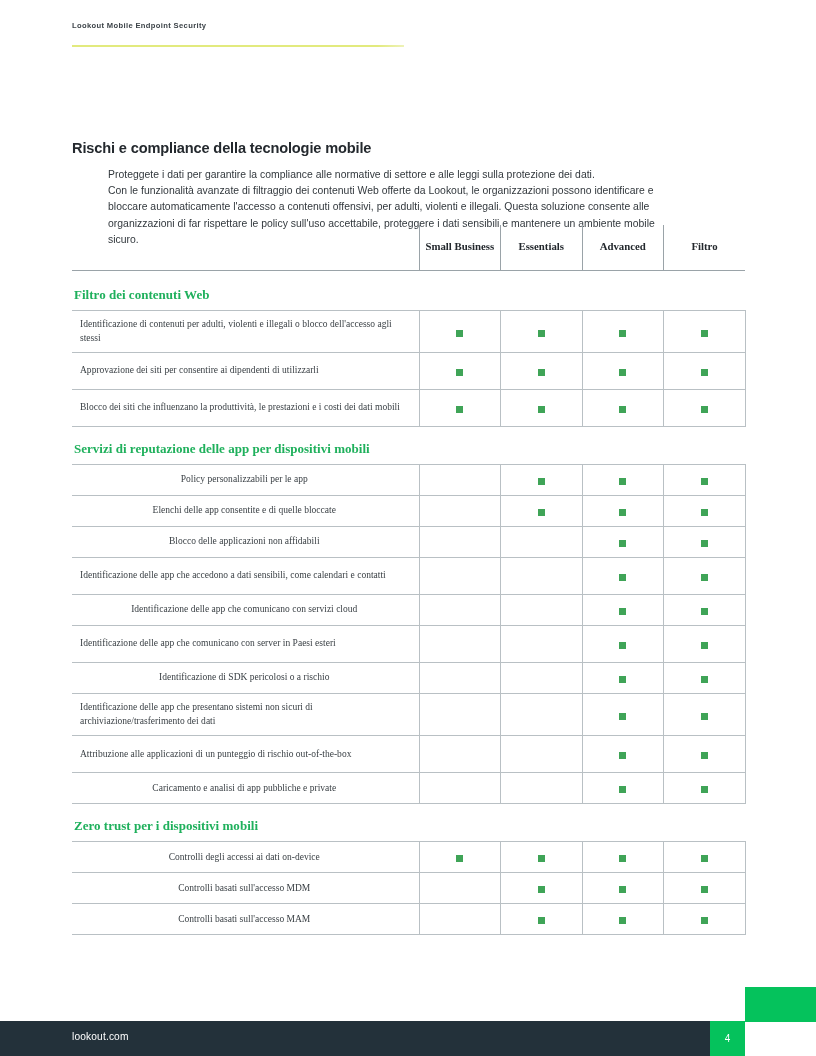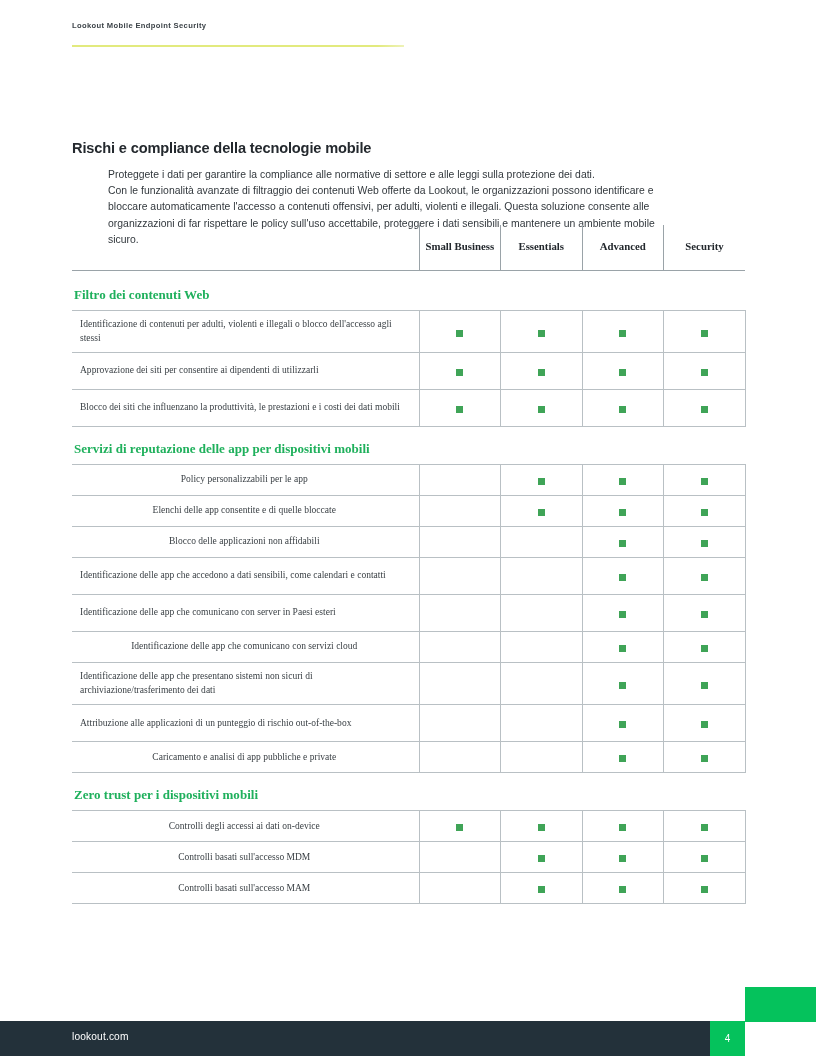--- a/index.html
+++ b/index.html
@@ -192,21 +192,21 @@
         <col class="c-tier">
         <col class="c-tier">
         <col class="c-tier">
     </colgroup>
     <thead>
       <tr class="hdr-row">
         <th class="blank"></th>
         <th class="tier">Small Business</th>
         <th class="tier">Essentials</th>
         <th class="tier">Advanced</th>
-        <th class="tier">Security</th>
+        <th class="tier">Filtro</th>
       </tr>
       <tr class="hdr-underline">
         <td colspan="5"></td>
       </tr>
     </thead>
     <tbody id="matrix-body">
         <tr class="sec-row">
           <td colspan="5">Filtro dei contenuti Web</td>
         </tr>
         <tr class="d-row h2">
@@ -254,29 +254,36 @@
           <td class="cell"><span class="mark" style="background: rgb(63, 164, 87);"></span></td>
           <td class="cell last"><span class="mark" style="background: rgb(63, 164, 87);"></span></td>
         </tr>
         <tr class="d-row h2">
           <td class="label">Identificazione delle app che accedono a dati sensibili, come calendari e contatti</td>
           <td class="cell"></td>
           <td class="cell"></td>
           <td class="cell"><span class="mark" style="background: rgb(63, 164, 87);"></span></td>
           <td class="cell last"><span class="mark" style="background: rgb(63, 164, 87);"></span></td>
         </tr>
+        <tr class="d-row h1">
+          <td class="label">Identificazione delle app che comunicano con servizi cloud</td>
+          <td class="cell"></td>
+          <td class="cell"></td>
+          <td class="cell"><span class="mark" style="background: rgb(63, 164, 87);"></span></td>
+          <td class="cell last"><span class="mark" style="background: rgb(63, 164, 87);"></span></td>
+        </tr>
         <tr class="d-row h2">
           <td class="label">Identificazione delle app che comunicano con server in Paesi esteri</td>
           <td class="cell"></td>
           <td class="cell"></td>
           <td class="cell"><span class="mark" style="background: rgb(63, 164, 87);"></span></td>
           <td class="cell last"><span class="mark" style="background: rgb(63, 164, 87);"></span></td>
         </tr>
         <tr class="d-row h1">
-          <td class="label">Identificazione delle app che comunicano con servizi cloud</td>
+          <td class="label">Identificazione di SDK pericolosi o a rischio</td>
           <td class="cell"></td>
           <td class="cell"></td>
           <td class="cell"><span class="mark" style="background: rgb(63, 164, 87);"></span></td>
           <td class="cell last"><span class="mark" style="background: rgb(63, 164, 87);"></span></td>
         </tr>
         <tr class="d-row h2">
           <td class="label">Identificazione delle app che presentano sistemi non sicuri di archiviazione/trasferimento dei dati</td>
           <td class="cell"></td>
           <td class="cell"></td>
           <td class="cell"><span class="mark" style="background: rgb(63, 164, 87);"></span></td>

